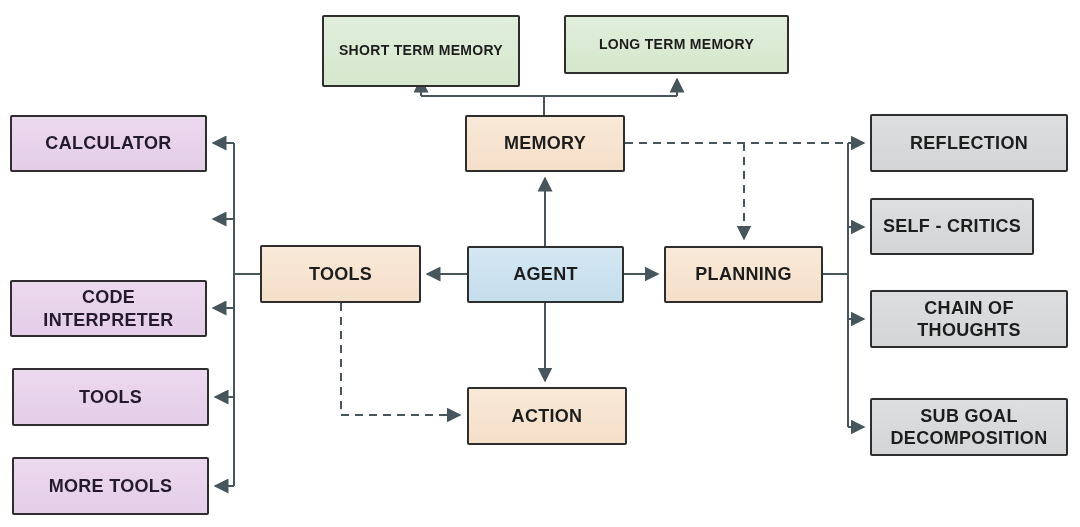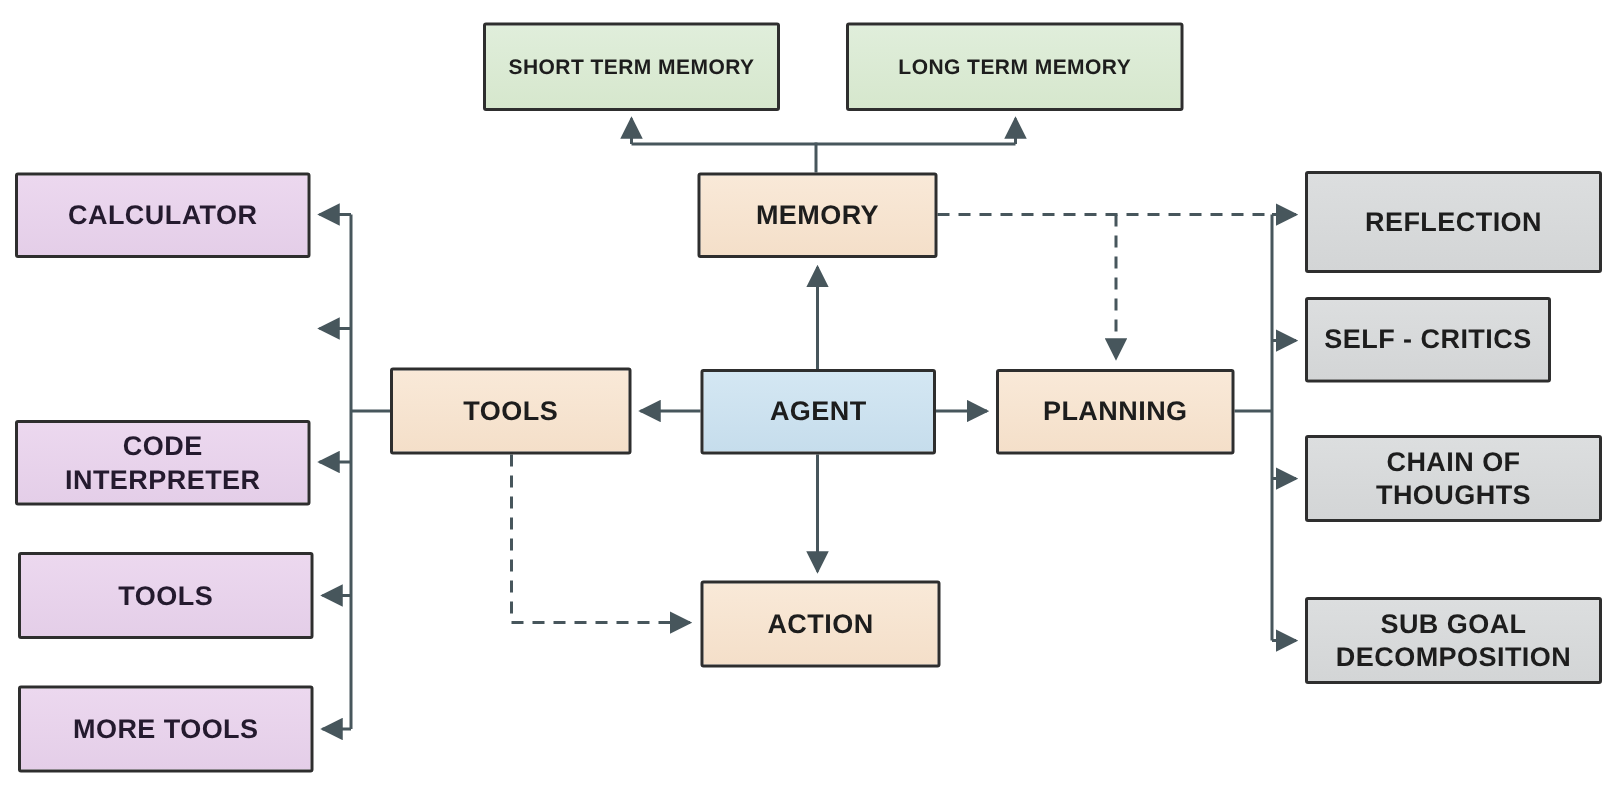--- a/index.html
+++ b/index.html
@@ -64,21 +64,21 @@
     <path class="edge" d="M848,143 L864,143" marker-end="url(#arrow)"></path>
     <path class="edge" d="M848,227 L864,227" marker-end="url(#arrow)"></path>
     <path class="edge" d="M848,319 L864,319" marker-end="url(#arrow)"></path>
     <path class="edge" d="M848,427 L864,427" marker-end="url(#arrow)"></path>
 
     <path class="edge dashed" d="M625,143 L846,143"></path>
     <path class="edge dashed" d="M744,143 L744,239" marker-end="url(#arrow)"></path>
     <path class="edge dashed" d="M341,303 L341,415 L460,415" marker-end="url(#arrow)"></path>
   </svg>
 
-  <div class="node c-green big" style="left:322px;top:15px;width:198px;height:59px;text-align:center;">
+  <div class="node c-green big" style="left:322px;top:15px;width:198px;height:72px;text-align:center;">
     <span>SHORT TERM MEMORY</span>
   </div>
   <div class="node c-green big" style="left:564px;top:15px;width:225px;height:59px;">
     <span>LONG TERM MEMORY</span>
   </div>
 
   <div class="node c-peach" style="left:465px;top:115px;width:160px;height:57px;">
     <span>MEMORY</span>
   </div>
   <div class="node c-blue" style="left:467px;top:246px;width:157px;height:57px;">
@@ -101,21 +101,21 @@
   <div class="node c-purple" style="left:10px;top:280px;width:197px;height:57px;">
     <span>CODE INTERPRETER</span>
   </div>
   <div class="node c-purple" style="left:12px;top:368px;width:197px;height:58px;">
     <span>TOOLS</span>
   </div>
   <div class="node c-purple" style="left:12px;top:457px;width:197px;height:58px;">
     <span>MORE TOOLS</span>
   </div>
 
-  <div class="node c-gray" style="left:870px;top:114px;width:198px;height:68px;">
+  <div class="node c-gray" style="left:870px;top:114px;width:198px;height:58px;">
     <span>REFLECTION</span>
   </div>
   <div class="node c-gray" style="left:870px;top:198px;width:164px;height:57px;">
     <span>SELF - CRITICS</span>
   </div>
   <div class="node c-gray" style="left:870px;top:290px;width:198px;height:58px;">
     <span>CHAIN OF THOUGHTS</span>
   </div>
   <div class="node c-gray" style="left:870px;top:398px;width:198px;height:58px;padding:4px 28px;">
     <span>SUB GOAL DECOMPOSITION</span>

